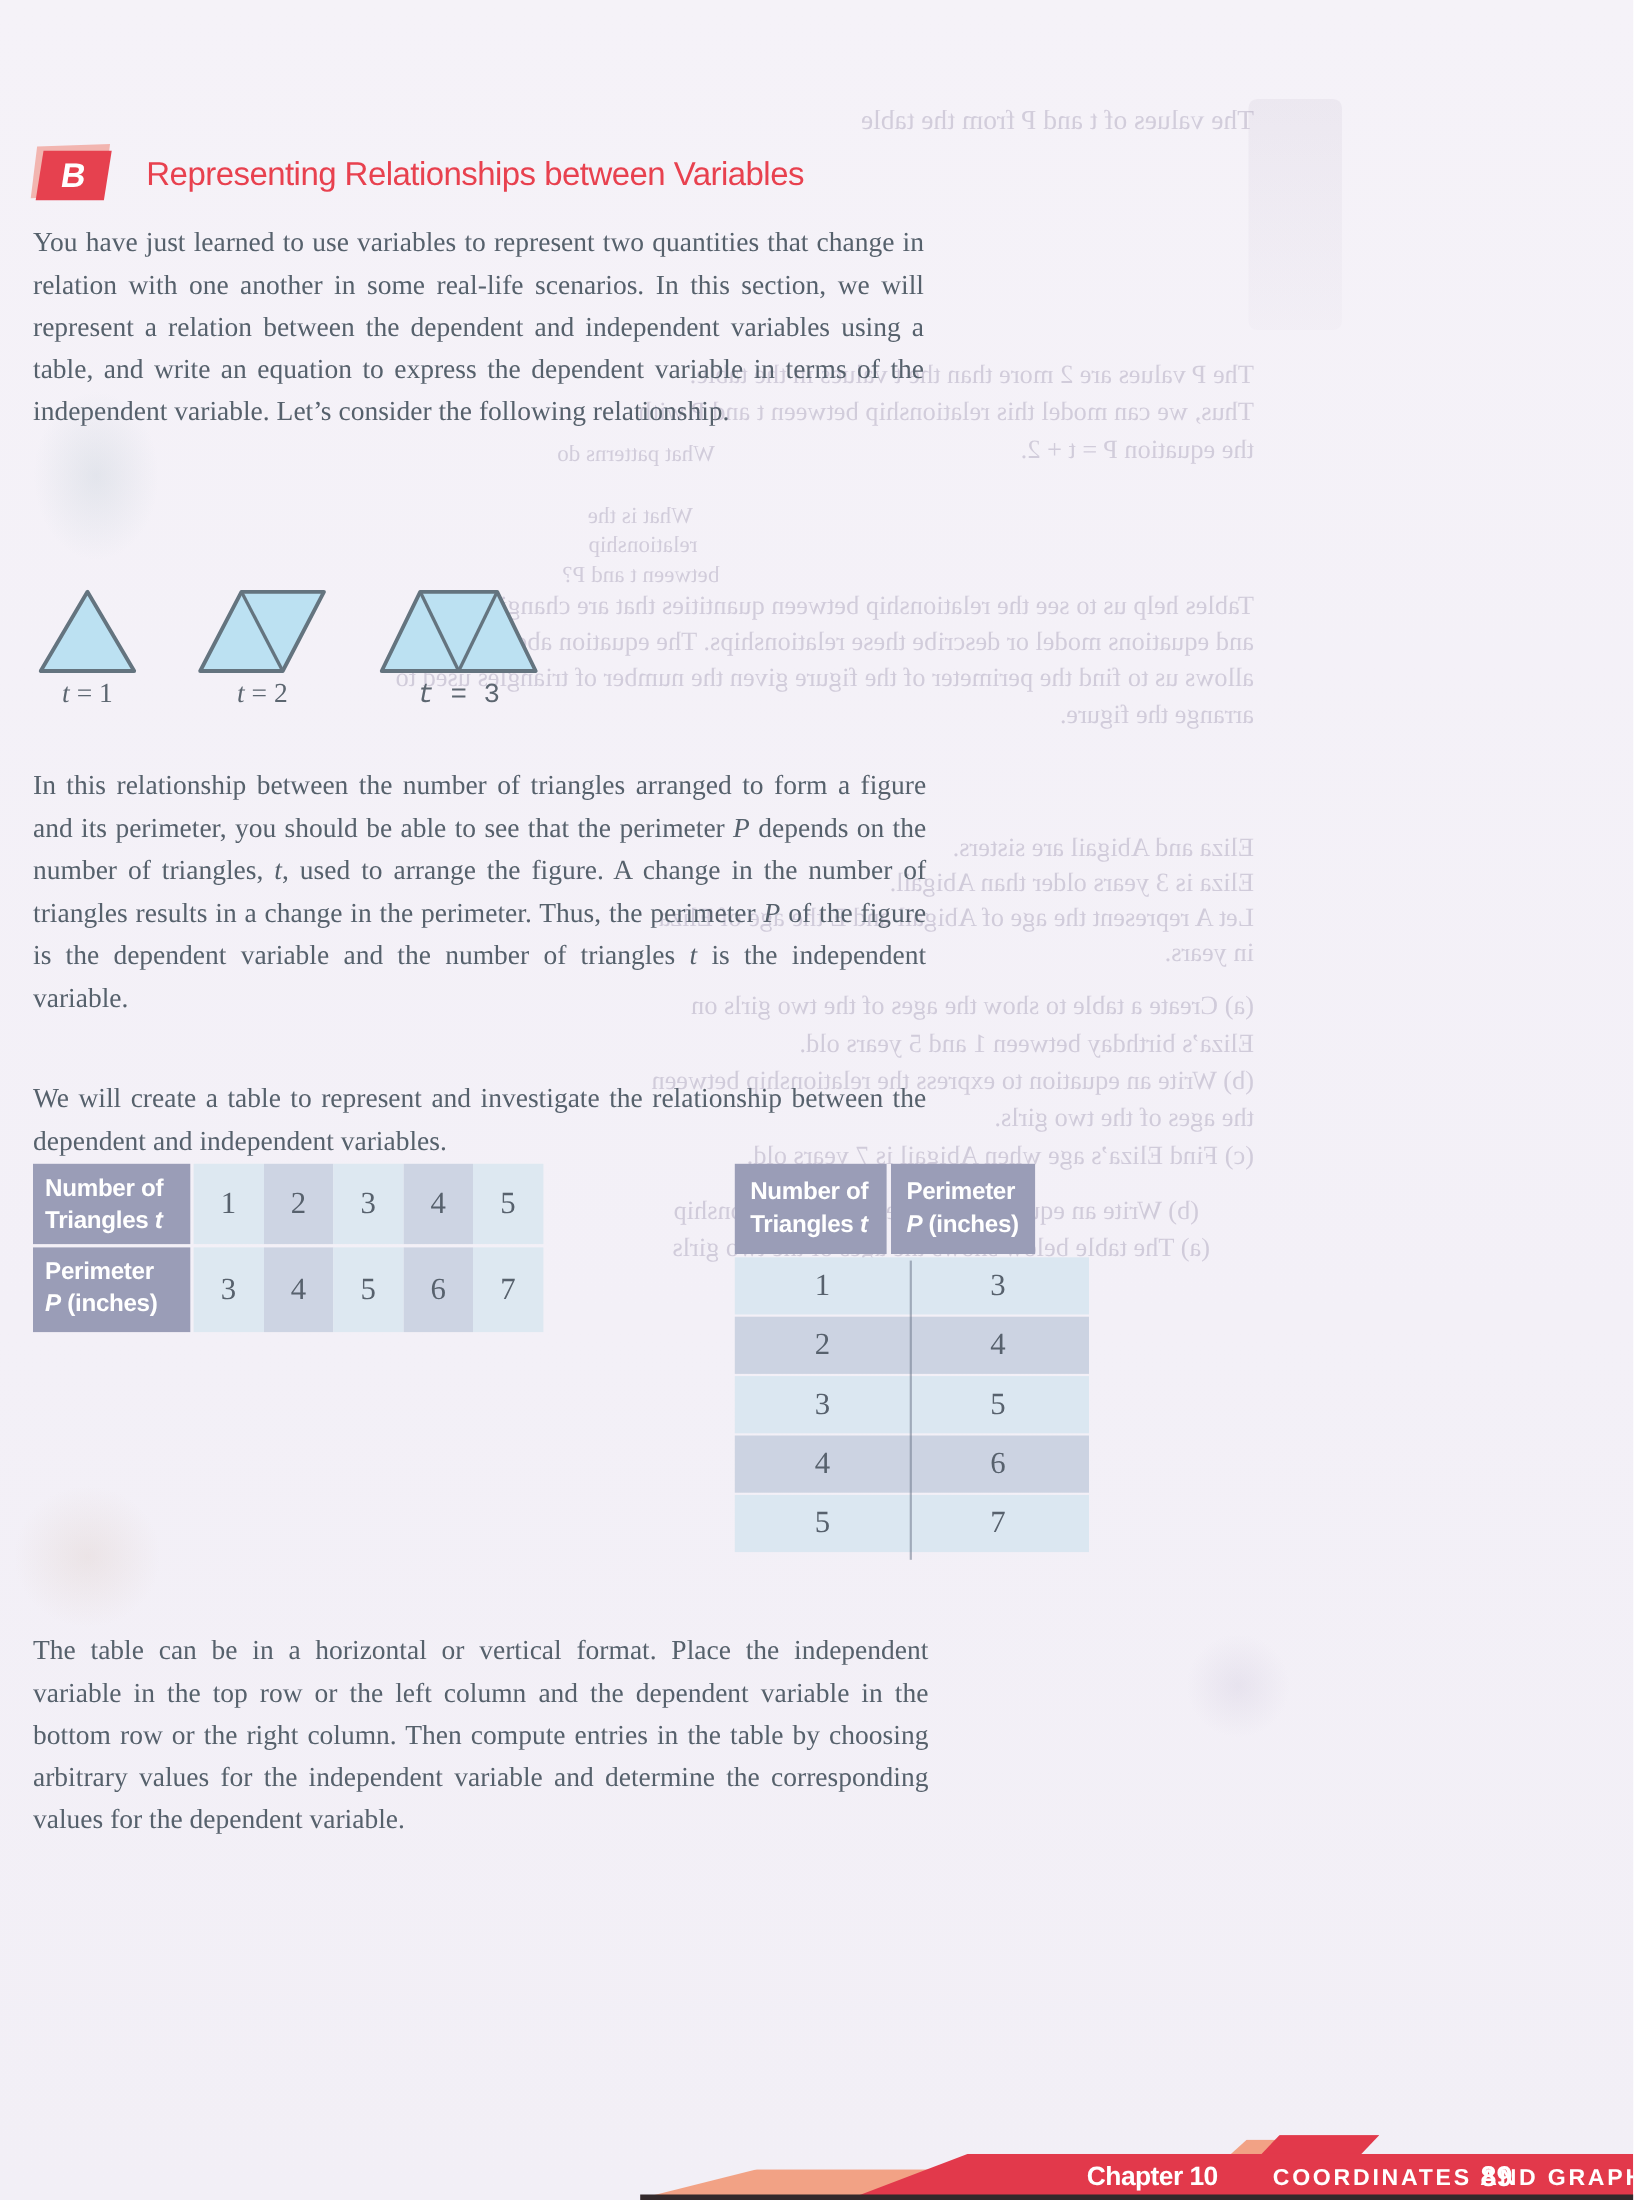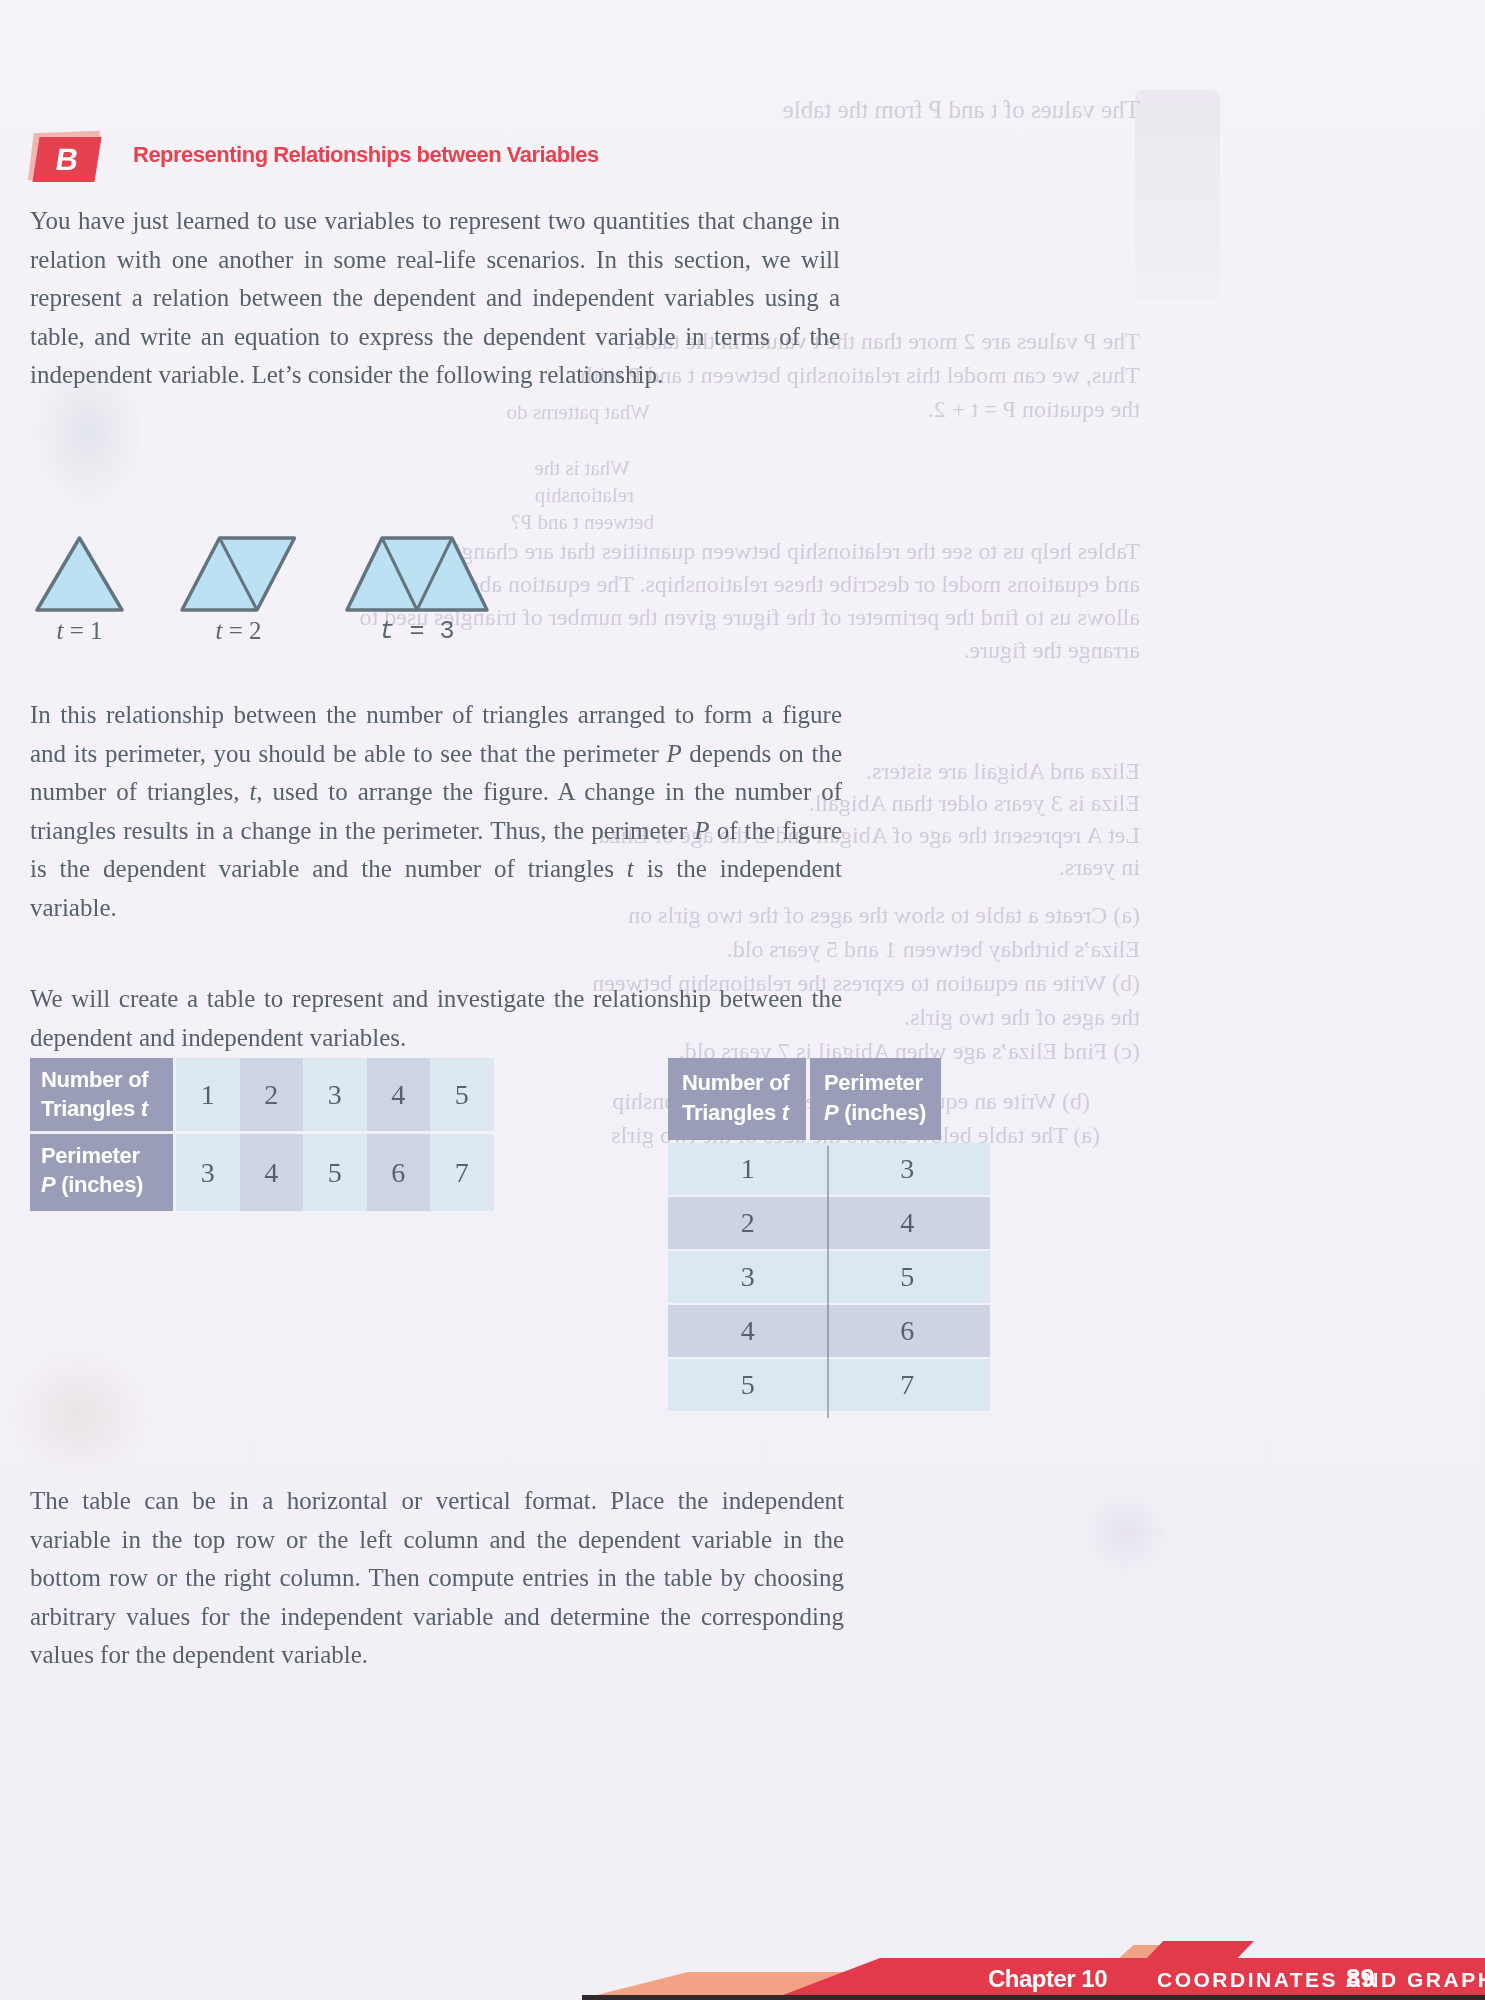--- a/index.html
+++ b/index.html
@@ -30,21 +30,21 @@
   .badge{
     position:absolute;left:0;top:0;width:62px;height:45px;
     background:#e6414f;transform:skewX(-9deg);
     display:flex;align-items:center;justify-content:center;
     color:#ffffff;font-family:"Liberation Sans",sans-serif;
     font-weight:bold;font-size:31px;
   }
   .section-title{
     position:absolute;left:133px;top:142px;
     color:#e8414f;font-family:"Liberation Sans",sans-serif;
-    font-weight:bold;font-size:22px;letter-spacing:-0.5px;text-align:right;
+    font-weight:normal;font-size:30px;letter-spacing:-0.5px;text-align:right;
   }
   
   .para{
     position:absolute;left:30px;
     color:#56616c;font-size:25px;line-height:38.5px;
     text-align:justify;
   }
   .para i{font-style:italic;}
   #p1{top:202px;width:810px;}
   #p2{top:438px;width:810px;}

